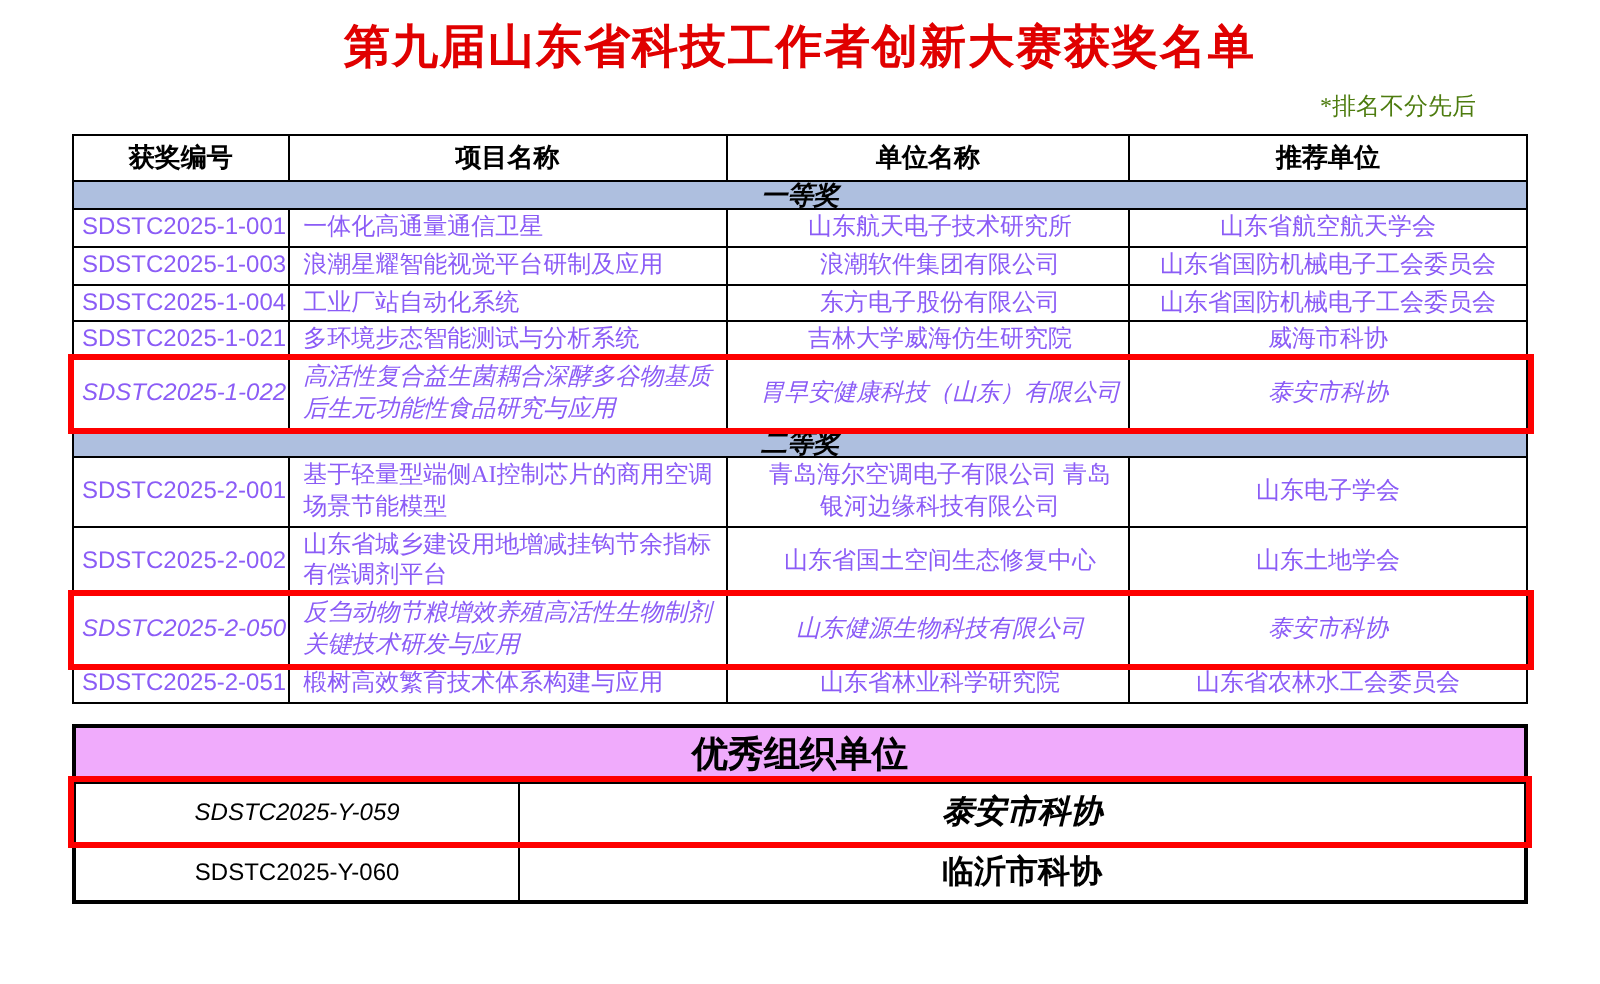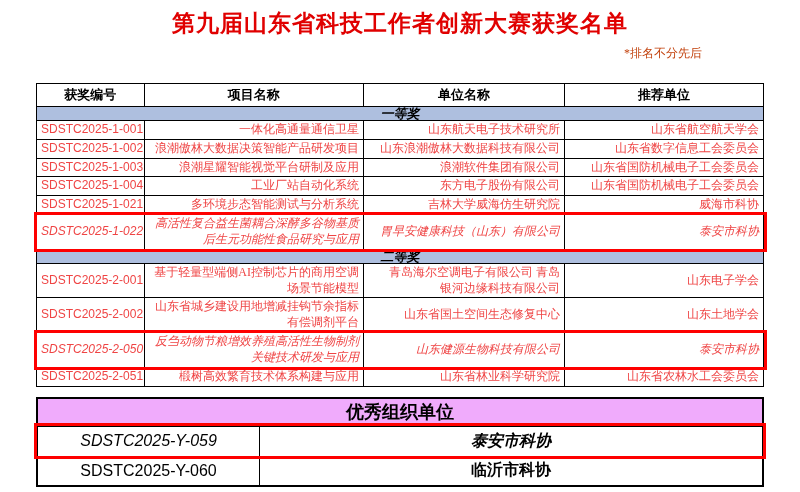--- a/index.html
+++ b/index.html
@@ -12,25 +12,25 @@
     text-align:center;
     font-size:23px;
     font-weight:bold;
     color:#e00000;
     padding-top:8px;
     letter-spacing:1px;
     font-family:"Liberation Serif","DejaVu Serif",serif;
   }
   .ranking-note{
     text-align:right;
-    padding-right:98px;
+    padding-right:62px;
     font-size:12px;
-    color:#c2410c;
+    color:#4d7c0f;
     margin-top:6px;
-    margin-bottom:21px;
+    margin-bottom:5px;
   }
   table{
     border-collapse:collapse;
     margin-left:36px;
     width:728px;
     table-layout:fixed;
   }
   td,th{
     border:1px solid #000;
     padding:1px 4px;
@@ -56,21 +56,21 @@
     text-align:center;
     font-weight:bold;
     font-size:13px;
     font-family:"Liberation Sans","DejaVu Sans",sans-serif;
     height:13px;
     padding:0;
     line-height:13px;
     font-style:italic;
   }
   tr.data-row{height:16px;}
-  tr.data-row td{font-size:12px;line-height:1.32;color:#ef4444;text-align:right;}
+  tr.data-row td{font-size:12px;line-height:1.32;color:#8b5cf6;}
   td.id-cell{
     font-family:"Liberation Sans","DejaVu Sans",sans-serif;
     text-align:center;
     white-space:nowrap;
   }
   td.project-cell{text-align:left;padding-left:7px;}
   td.unit-cell{text-align:center;padding-left:16px;}
   td.rec-cell{text-align:center;}
   tr.highlighted{outline:3px solid #fe0000;font-style:italic;}
   
@@ -86,21 +86,21 @@
     text-align:center;
     font-size:18px;
     font-weight:bold;
     height:25px;
     font-family:"Liberation Sans","DejaVu Sans",sans-serif;
     color:#000;
   }
   tr.org-row{height:30px;}
   td.org-id-cell{
     font-family:"Liberation Sans","DejaVu Sans",sans-serif;
-    font-size:16px;
+    font-size:12px;
     text-align:center;
     color:#000;
   }
   td.org-unit-cell{
     font-size:16px;
     font-weight:bold;
     text-align:center;
     color:#000;
   }
 </style>
@@ -130,26 +130,20 @@
       <tr class="section-row">
         <td colspan="4">一等奖</td>
       </tr>
       <tr class="data-row">
         <td class="id-cell">SDSTC2025-1-001</td>
         <td class="project-cell">一体化高通量通信卫星</td>
         <td class="unit-cell">山东航天电子技术研究所</td>
         <td class="rec-cell">山东省航空航天学会</td>
       </tr>
       <tr class="data-row">
-        <td class="id-cell">SDSTC2025-1-002</td>
-        <td class="project-cell">浪潮傲林大数据决策智能产品研发项目</td>
-        <td class="unit-cell">山东浪潮傲林大数据科技有限公司</td>
-        <td class="rec-cell">山东省数字信息工会委员会</td>
-      </tr>
-      <tr class="data-row">
         <td class="id-cell">SDSTC2025-1-003</td>
         <td class="project-cell">浪潮星耀智能视觉平台研制及应用</td>
         <td class="unit-cell">浪潮软件集团有限公司</td>
         <td class="rec-cell">山东省国防机械电子工会委员会</td>
       </tr>
       <tr class="data-row">
         <td class="id-cell">SDSTC2025-1-004</td>
         <td class="project-cell">工业厂站自动化系统</td>
         <td class="unit-cell">东方电子股份有限公司</td>
         <td class="rec-cell">山东省国防机械电子工会委员会</td>

